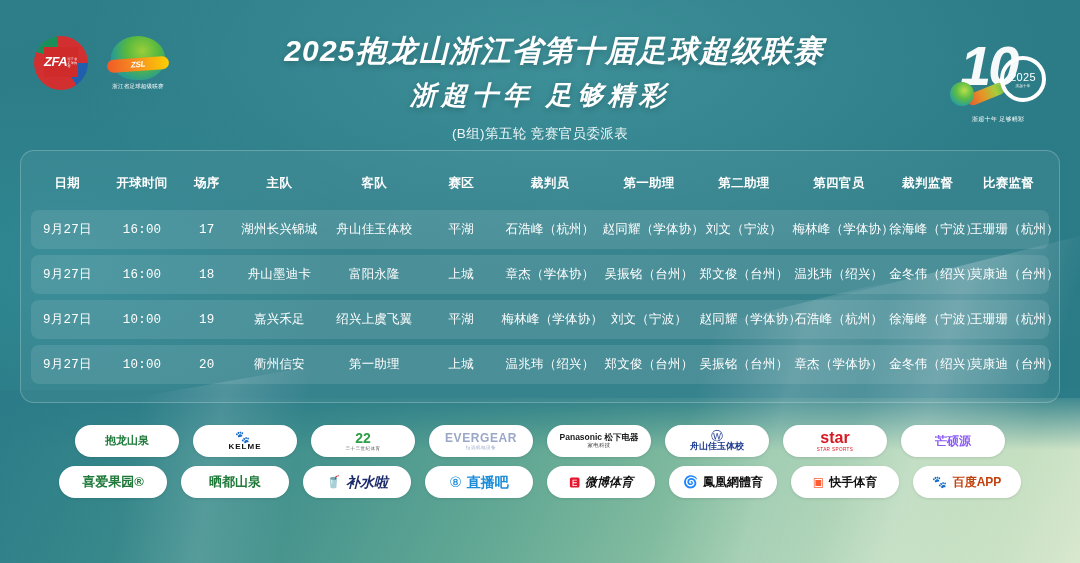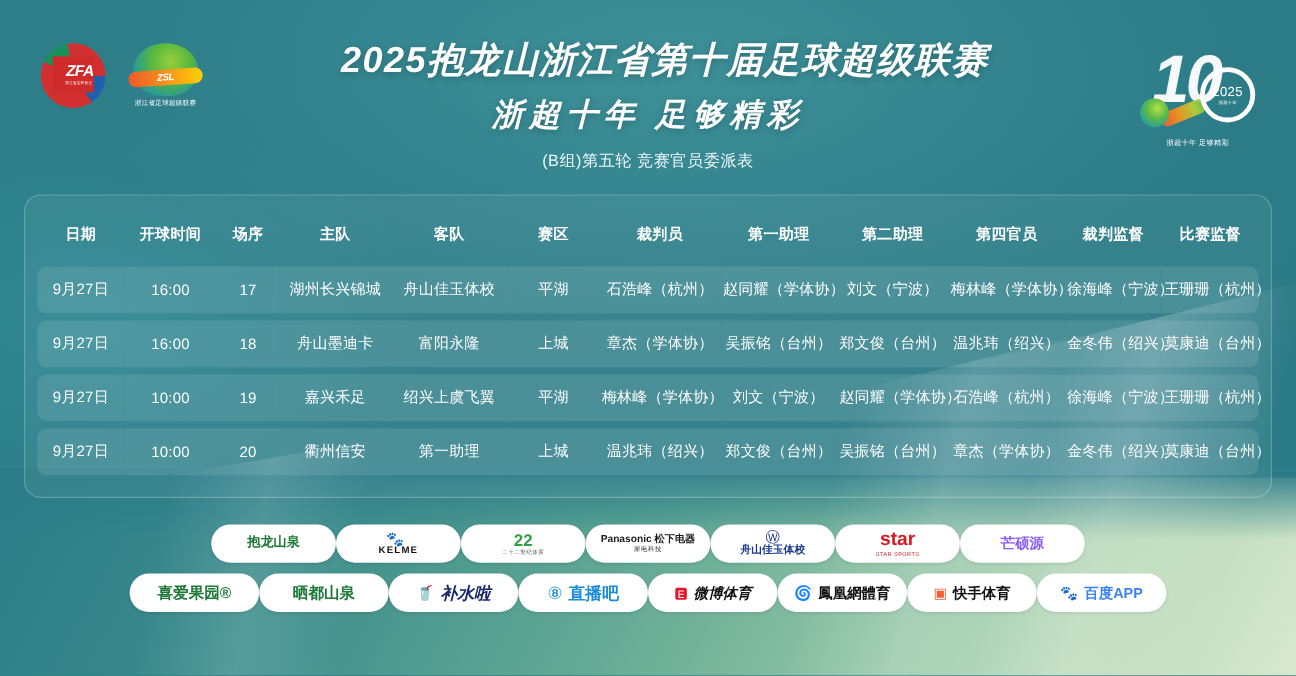--- a/index.html
+++ b/index.html
@@ -51,21 +51,21 @@
   .zfa-logo { width:54px; height:54px; position:relative; }
   .zfa-ball {
     width:54px;height:54px;border-radius:50%;
     background:
       conic-gradient(from 200deg,#d23030 0deg,#d23030 95deg,#1a8f5a 95deg,#1a8f5a 150deg,#d23030 150deg,#d23030 250deg,#1f5fae 250deg,#1f5fae 305deg,#d23030 305deg);
     position:relative; overflow:hidden;
   }
   .zfa-inner {
     position:absolute; left:50%; top:48%; transform:translate(-50%,-50%);
     width:34px;height:30px;background:#cf2b2b;
-    display:flex;flex-direction:column;align-items:flex-end;justify-content:center;
+    display:flex;flex-direction:row;align-items:center;justify-content:center;
   }
   .zfa-text { color:#fff; font-weight:bold; font-style:italic; font-size:13px; letter-spacing:-.5px; line-height:1; }
   .zfa-sub { color:#fff; font-size:3.4px; letter-spacing:.2px; margin-top:2px; transform:scale(.9); }
   .zsl-logo { width:72px; text-align:center; }
   .zsl-mark {
     width:54px;height:44px;margin:0 auto;position:relative;
     background:radial-gradient(circle at 58% 34%,#9ace3a 0%,#57b83f 38%,#2a9d8f 70%,#1f8fb0 100%);
     border-radius:50% 50% 46% 46%;
   }
   .zsl-band {
@@ -114,40 +114,41 @@
     position:absolute; left:20px; bottom:30px; width:40px; height:12px; border-radius:6px;
     background:linear-gradient(90deg,#f05a28 0%,#f7941e 40%,#b4d334 75%,#6cc04a 100%);
     transform:rotate(-22deg); opacity:.92;
   }
   .anniv-cap {
     position:absolute; left:26px; bottom:6px; color:#fff; font-size:6px; letter-spacing:.3px; white-space:nowrap;
   }
 
   
   .panel {
-    margin:12px 20px; border-radius:14px; padding:8px 10px 12px;
+    margin:0 20px; border-radius:14px; padding:8px 10px 12px;
     background:rgba(255,255,255,.055);
     border:1px solid rgba(255,255,255,.22);
+    font-family:Liberation Mono, monospace;
   }
   table { width:100%; border-collapse:separate; border-spacing:0 6px; table-layout:fixed; }
   thead th {
     color:#ffffff; font-size:12.5px; font-weight:bold; padding:10px 2px 12px;
     text-align:center; letter-spacing:.3px;
   }
   tbody tr { background:rgba(255,255,255,.10); }
   tbody td {
     color:#ffffff; font-size:12.5px; padding:11px 2px; text-align:center;
     letter-spacing:.2px; white-space:nowrap;
   }
   tbody tr td:first-child { border-radius:8px 0 0 8px; }
   tbody tr td:last-child  { border-radius:0 8px 8px 0; }
 
   
   .sponsors { margin-top:22px; padding:0 30px; }
-  .sp-row { display:flex; justify-content:center; gap:0; margin-bottom:9px; }
+  .sp-row { display:flex; justify-content:center; gap:14px; margin-bottom:9px; }
   .sp-pill {
     height:32px; border-radius:16px; background:#ffffff;
     display:flex; align-items:center; justify-content:center;
     padding:0 12px; min-width:108px;
     box-shadow:0 1px 3px rgba(0,0,0,.10);
   }
   .sp-row.r1 .sp-pill { min-width:104px; }
   .sp-label { font-size:11px; font-weight:bold; white-space:nowrap; line-height:1.05; }
   .sp-sub { font-size:4.6px; letter-spacing:.4px; display:block; font-weight:normal; text-align:center; }
   .sp-ico { margin-right:5px; font-size:12px; line-height:1; }
@@ -317,20 +318,26 @@
         </span>
       </div>
       <div class="sp-pill">
         <span class="sp-stack">
           <span class="sp-label" style="color:#2f9e44;font-size:14px">22</span>
           <span class="sp-sub" style="color:#555">二十二世纪体育</span>
         </span>
       </div>
       <div class="sp-pill">
         <span class="sp-stack">
+          <span class="sp-label" style="color:#9aa7c7;font-size:12px;letter-spacing:.6px">EVERGEAR</span>
+          <span class="sp-sub" style="color:#9aa7c7">恒远机电设备</span>
+        </span>
+      </div>
+      <div class="sp-pill">
+        <span class="sp-stack">
           <span class="sp-label" style="color:#1a1a1a;font-size:8.5px">Panasonic 松下电器</span>
           <span class="sp-sub" style="color:#333;font-size:5.4px">家电科技</span>
         </span>
       </div>
       <div class="sp-pill">
         <span class="sp-stack">
           <span class="sp-ico" style="color:#1b3a8f;margin:0">Ⓦ</span>
           <span class="sp-label" style="color:#1b3a8f;font-size:9px">舟山佳玉体校</span>
         </span>
       </div>
@@ -369,19 +376,19 @@
       <div class="sp-pill">
         <span class="sp-ico" style="color:#e6162d">🌀</span>
         <span class="sp-label" style="color:#111;font-size:12px">鳳凰網體育</span>
       </div>
       <div class="sp-pill">
         <span class="sp-ico" style="color:#ff5c33">▣</span>
         <span class="sp-label" style="color:#111;font-size:12px">快手体育</span>
       </div>
       <div class="sp-pill">
         <span class="sp-ico" style="color:#2932e1">🐾</span>
-        <span class="sp-label" style="color:#3b82f6;font-size:12px">百度APP</span>
+        <span class="sp-label" style="color:#c2410c;font-size:12px">百度APP</span>
       </div>
     </div>
 
   </div>
 
 </div>
 
 </body></html>

